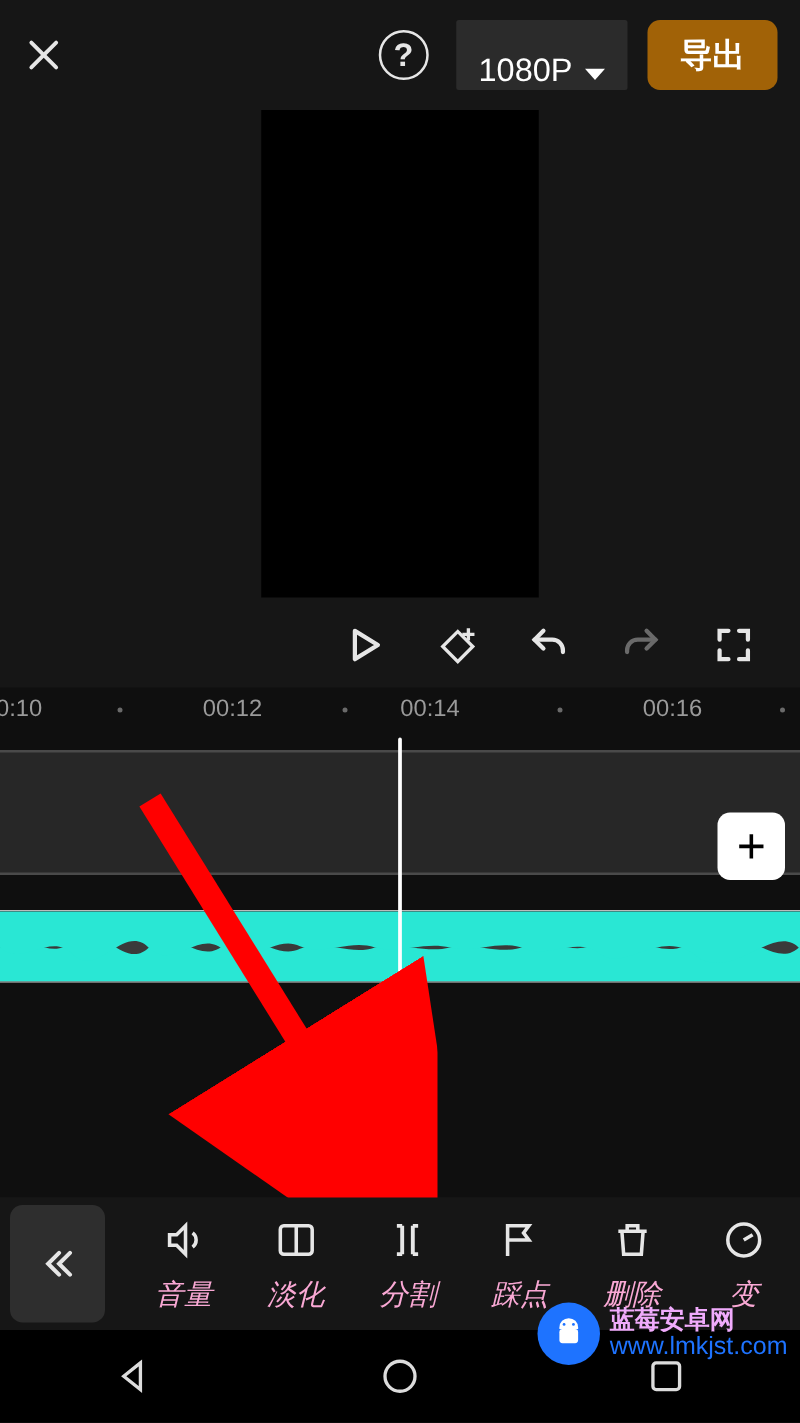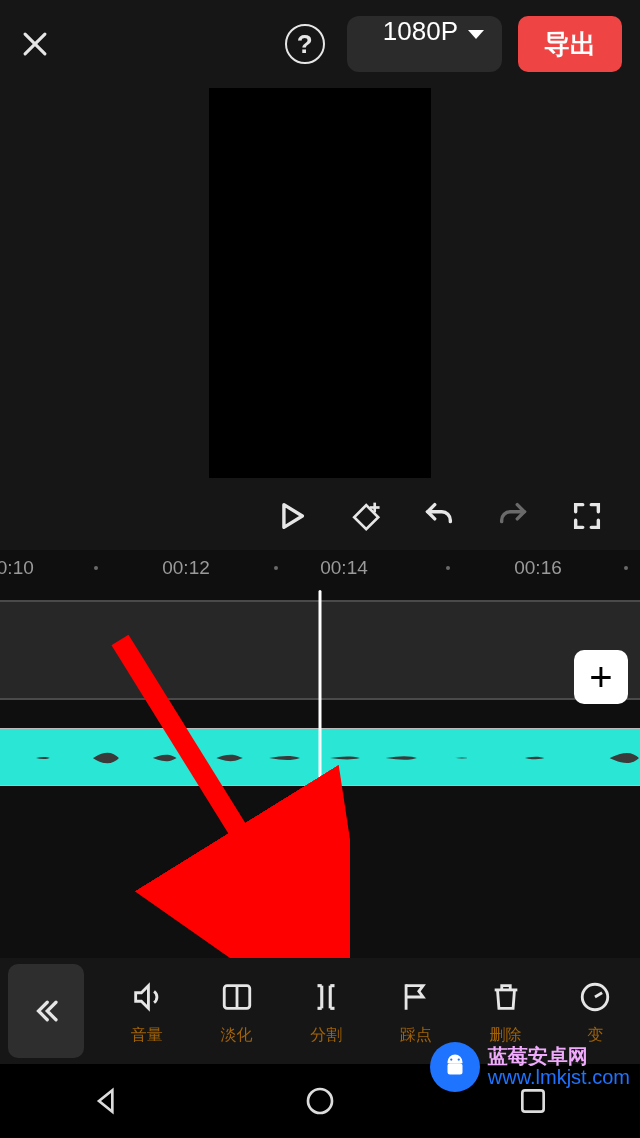--- a/index.html
+++ b/index.html
@@ -5,23 +5,23 @@
   * { box-sizing: border-box; margin: 0; padding: 0; }
   html, body { width: 640px; height: 1138px; background: #0d0d0d; color: #fff; font-family: -apple-system, "Helvetica Neue", Arial, "PingFang SC", "Microsoft YaHei", sans-serif; overflow: hidden; }
   .app { position: relative; width: 640px; height: 1138px; background: #161616; }
 
   
   .topbar { position: absolute; top: 0; left: 0; right: 0; height: 88px; display: flex; align-items: center; padding: 0 18px; background: #161616; }
   .topbar .spacer { flex: 1; }
   .icon-btn { display: inline-flex; align-items: center; justify-content: center; color: #e6e6e6; }
   .close-x svg { width: 34px; height: 34px; }
   .help { width: 40px; height: 40px; border: 2.5px solid #e6e6e6; border-radius: 50%; font-size: 26px; font-weight: 600; color: #e6e6e6; margin-right: 22px; }
-  .res-select { height: 56px; padding: 0 18px 0 36px; background: #2b2b2b; border-radius: 12px; display: inline-flex; align-items: flex-start; color: #fff; font-size: 26px; font-weight: 500; margin-right: 16px; }
+  .res-select { height: 56px; padding: 0 18px 0 18px; background: #2b2b2b; border-radius: 2px; display: inline-flex; align-items: flex-end; color: #fff; font-size: 26px; font-weight: 500; margin-right: 16px; }
   .res-select .caret { margin-left: 10px; }
-  .export-btn { height: 56px; padding: 0 26px; background: #ef4444; color: #fff; font-size: 26px; font-weight: 600; border-radius: 10px; display: inline-flex; align-items: center; }
+  .export-btn { height: 56px; padding: 0 26px; background: #a16207; color: #fff; font-size: 26px; font-weight: 600; border-radius: 10px; display: inline-flex; align-items: center; }
 
   
   .preview { position: absolute; top: 88px; left: 0; right: 0; height: 390px; background: #161616; display: flex; align-items: center; justify-content: center; }
   .preview .canvas { width: 222px; height: 390px; background: #000; }
 
   
   .transport { position: absolute; top: 488px; left: 0; right: 0; height: 56px; display: flex; align-items: center; padding: 0 28px; color: #c9c9c9; }
   .timecode { font-size: 24px; letter-spacing: 0.5px; color: #bdbdbd; }
   .transport .gap { flex: 1; }
   .t-icon { width: 50px; height: 50px; margin-left: 24px; display: inline-flex; align-items: center; justify-content: center; color: #e6e6e6; }
@@ -43,21 +43,21 @@
   .arrow-annot { position: absolute; left: 90px; top: 620px; width: 260px; height: 360px; pointer-events: none; }
 
   
   .toolrail { position: absolute; left: 0; right: 0; bottom: 74px; height: 106px; display: flex; align-items: center; background: #161616; }
   .collapse-btn { width: 76px; height: 94px; margin-left: 8px; background: #2e2e2e; border-radius: 10px; display: flex; align-items: center; justify-content: center; color: #e6e6e6; }
   .collapse-btn svg { width: 30px; height: 30px; }
   .tools { flex: 1; display: flex; overflow: hidden; padding-left: 18px; }
   .tool { width: 100px; display: flex; flex-direction: column; align-items: center; justify-content: center; color: #e6e6e6; }
   .tool .ti { width: 40px; height: 40px; display: flex; align-items: center; justify-content: center; }
   .tool .ti svg { width: 34px; height: 34px; }
-  .tool .tl { margin-top: 8px; font-size: 16px; color: #a16207; }
+  .tool .tl { margin-top: 8px; font-size: 23px; color: #f9a8d4; font-style: italic; }
 
   
   .navbar { position: absolute; left: 0; right: 0; bottom: 0; height: 74px; background: #000; display: flex; align-items: center; justify-content: space-around; }
   .navbar svg { width: 32px; height: 32px; }
   .nav-btn { color: #dcdcdc; width: 120px; display: flex; justify-content: center; }
 
   
   .watermark { position: absolute; right: 10px; bottom: 46px; display: flex; align-items: center; gap: 8px; }
   .wm-badge { width: 50px; height: 50px; border-radius: 50%; background: #1e73ff; display: flex; align-items: center; justify-content: center; color: #fff; }
   .wm-badge svg { width: 30px; height: 30px; }

